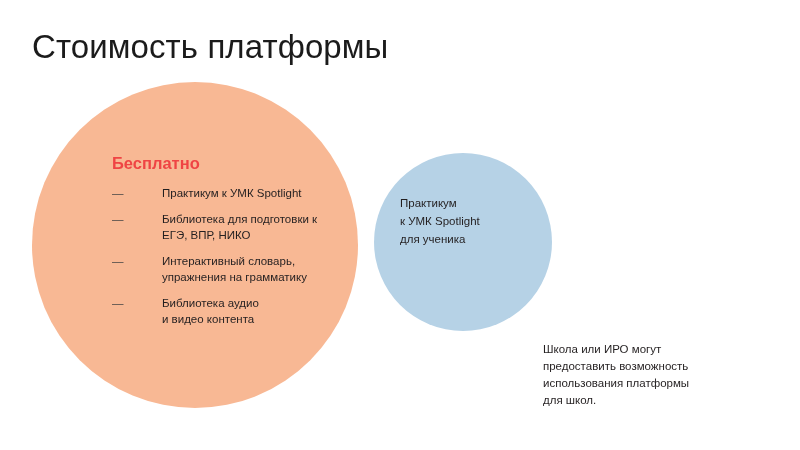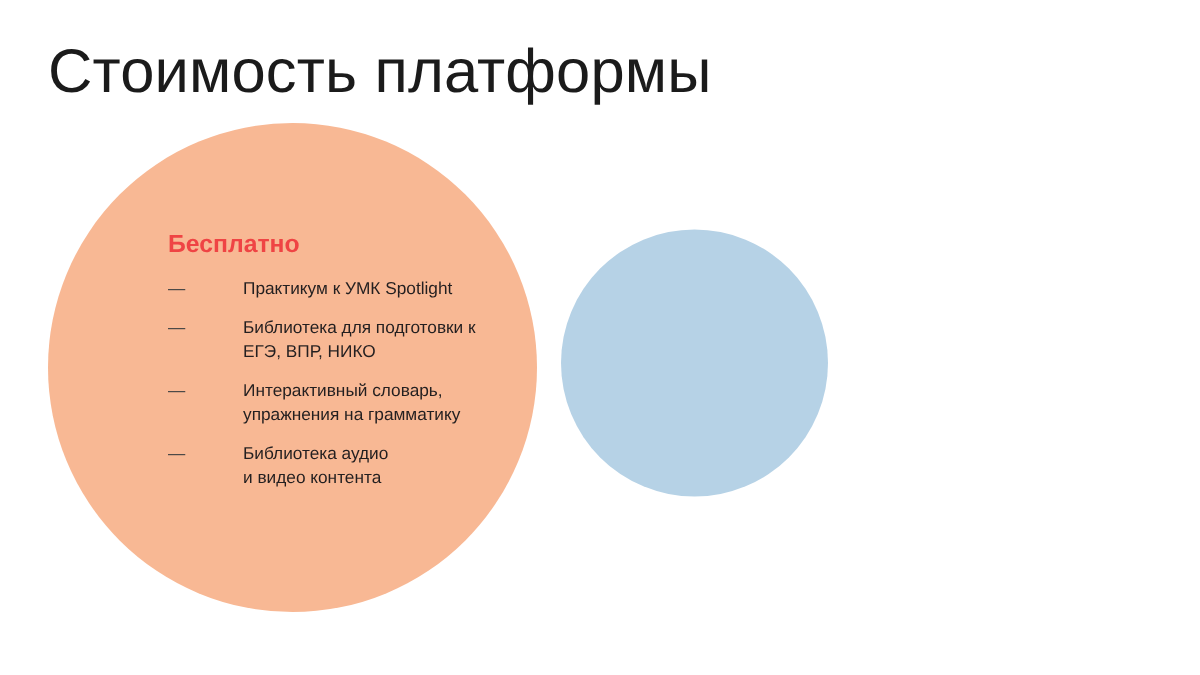--- a/index.html
+++ b/index.html
@@ -18,21 +18,21 @@
     width: 800px;
     height: 450px;
     background: #ffffff;
   }
 
   
   #slide-title {
     position: absolute;
     left: 32px;
     top: 26px;
-    font-size: 41px;
+    font-size: 33px;
     line-height: 42px;
     font-weight: 400;
     color: #1b1b1b;
     letter-spacing: 0.1px;
     white-space: nowrap;
   }
 
   
   .circle {
     position: absolute;
@@ -154,16 +154,23 @@
     <div class="bullet-row">
       <span class="bullet-dash">—</span>
       <span class="bullet-text">Библиотека аудио
 и видео контента</span>
     </div>
   </div>
 
   <div class="circle" id="paid-circle"></div>
 
   <div id="paid-block">
+    <div id="paid-desc">Практикум
+к УМК Spotlight
+для ученика</div>
   </div>
 
+  <div id="side-note">Школа или ИРО могут
+предоставить возможность
+использования платформы
+для школ.</div>
 
 </div>
 
 </body></html>

